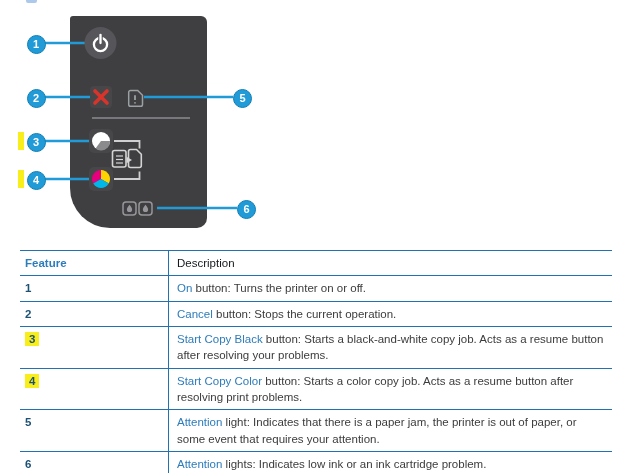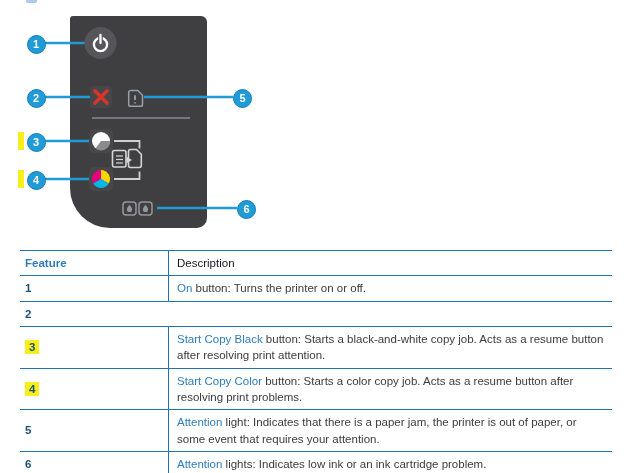--- a/index.html
+++ b/index.html
@@ -29,21 +29,21 @@
   .hlmark {
     position:absolute; width:6px; height:18px;
     background:var(--highlight_yellow);
   }
   
   .tbl {
     position:absolute; left:20px; top:250px; width:592px;
     border-top:1.5px solid var(--table_rule_blue);
     font-size:11.5px; line-height:1.42; color:#3c3c3c;
   }
-  .trow { display:flex; border-bottom:1.5px solid var(--table_rule_blue);align-items:center; }
+  .trow { display:flex; border-bottom:1.5px solid var(--table_rule_blue); }
   .c1 { width:148px; box-sizing:border-box; padding:4px 4px 4px 5px; }
   .c2 { flex:1; box-sizing:border-box; padding:4px 8px; border-left:1px solid var(--table_rule_blue); }
   .h-feature { color:var(--link_blue); font-weight:bold; }
   .h-desc    { color:#15181c; font-weight:normal; }
   .num  { font-weight:bold; color:var(--feature_number_blue); }
   .num.hl { background:var(--highlight_yellow); padding:1px 4px; }
   .term { color:var(--link_blue); }
 </style>
 </head>
 <body>
@@ -140,25 +140,26 @@
       <div class="c2 h-desc">Description</div>
     </div>
 
     <div class="trow">
       <div class="c1"><span class="num feat-num">1</span></div>
       <div class="c2"><span class="term">On</span><span class="desc-text"> button: Turns the printer on or off.</span></div>
     </div>
 
     <div class="trow">
       <div class="c1"><span class="num feat-num">2</span></div>
+      <div class="c2"><span class="term">Cancel</span><span class="desc-text"> button: Stops the current operation.</span></div>
     </div>
 
     <div class="trow">
       <div class="c1"><span class="num feat-num hl">3</span></div>
-      <div class="c2"><span class="term">Start Copy Black</span><span class="desc-text"> button: Starts a black-and-white copy job. Acts as a resume button after resolving print attention.</span></div>
+      <div class="c2"><span class="term">Start Copy Black</span><span class="desc-text"> button: Starts a black-and-white copy job. Acts as a resume button after resolving your problems.</span></div>
     </div>
 
     <div class="trow">
       <div class="c1"><span class="num feat-num hl">4</span></div>
       <div class="c2"><span class="term">Start Copy Color</span><span class="desc-text"> button: Starts a color copy job. Acts as a resume button after resolving print problems.</span></div>
     </div>
 
     <div class="trow">
       <div class="c1"><span class="num feat-num">5</span></div>
       <div class="c2"><span class="term">Attention</span><span class="desc-text"> light: Indicates that there is a paper jam, the printer is out of paper, or some event that requires your attention.</span></div>

